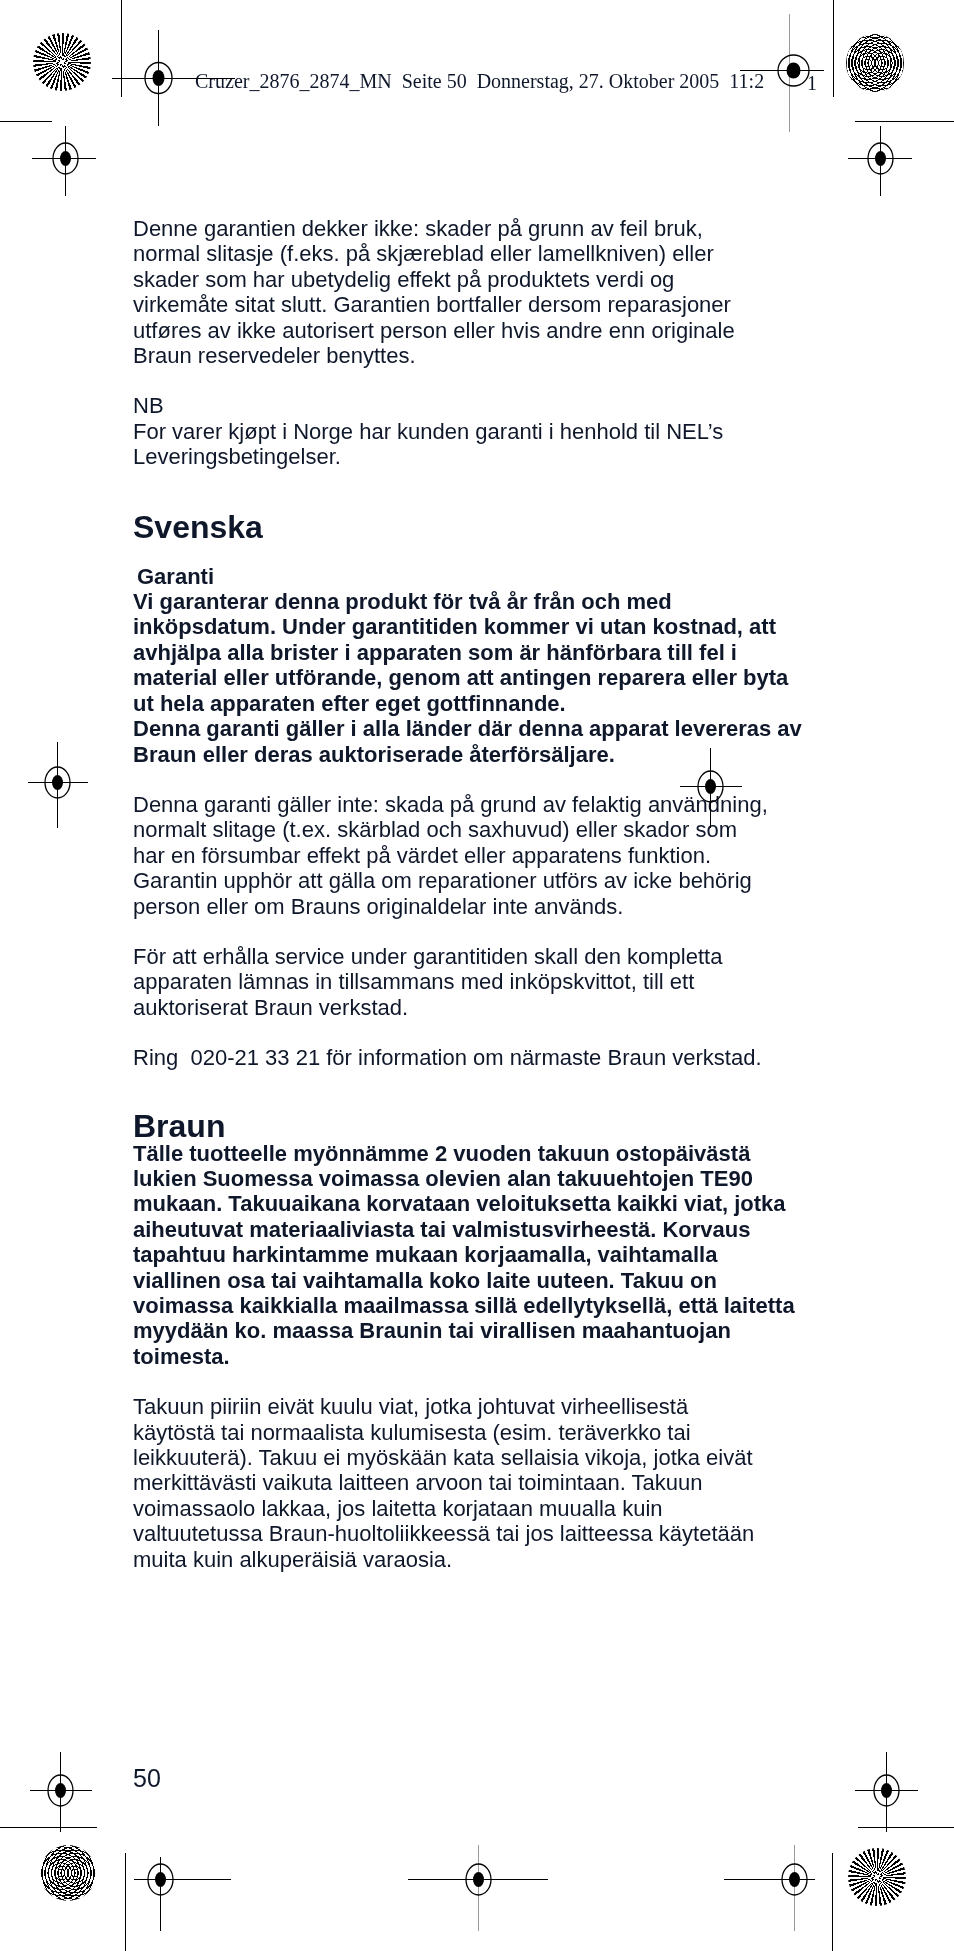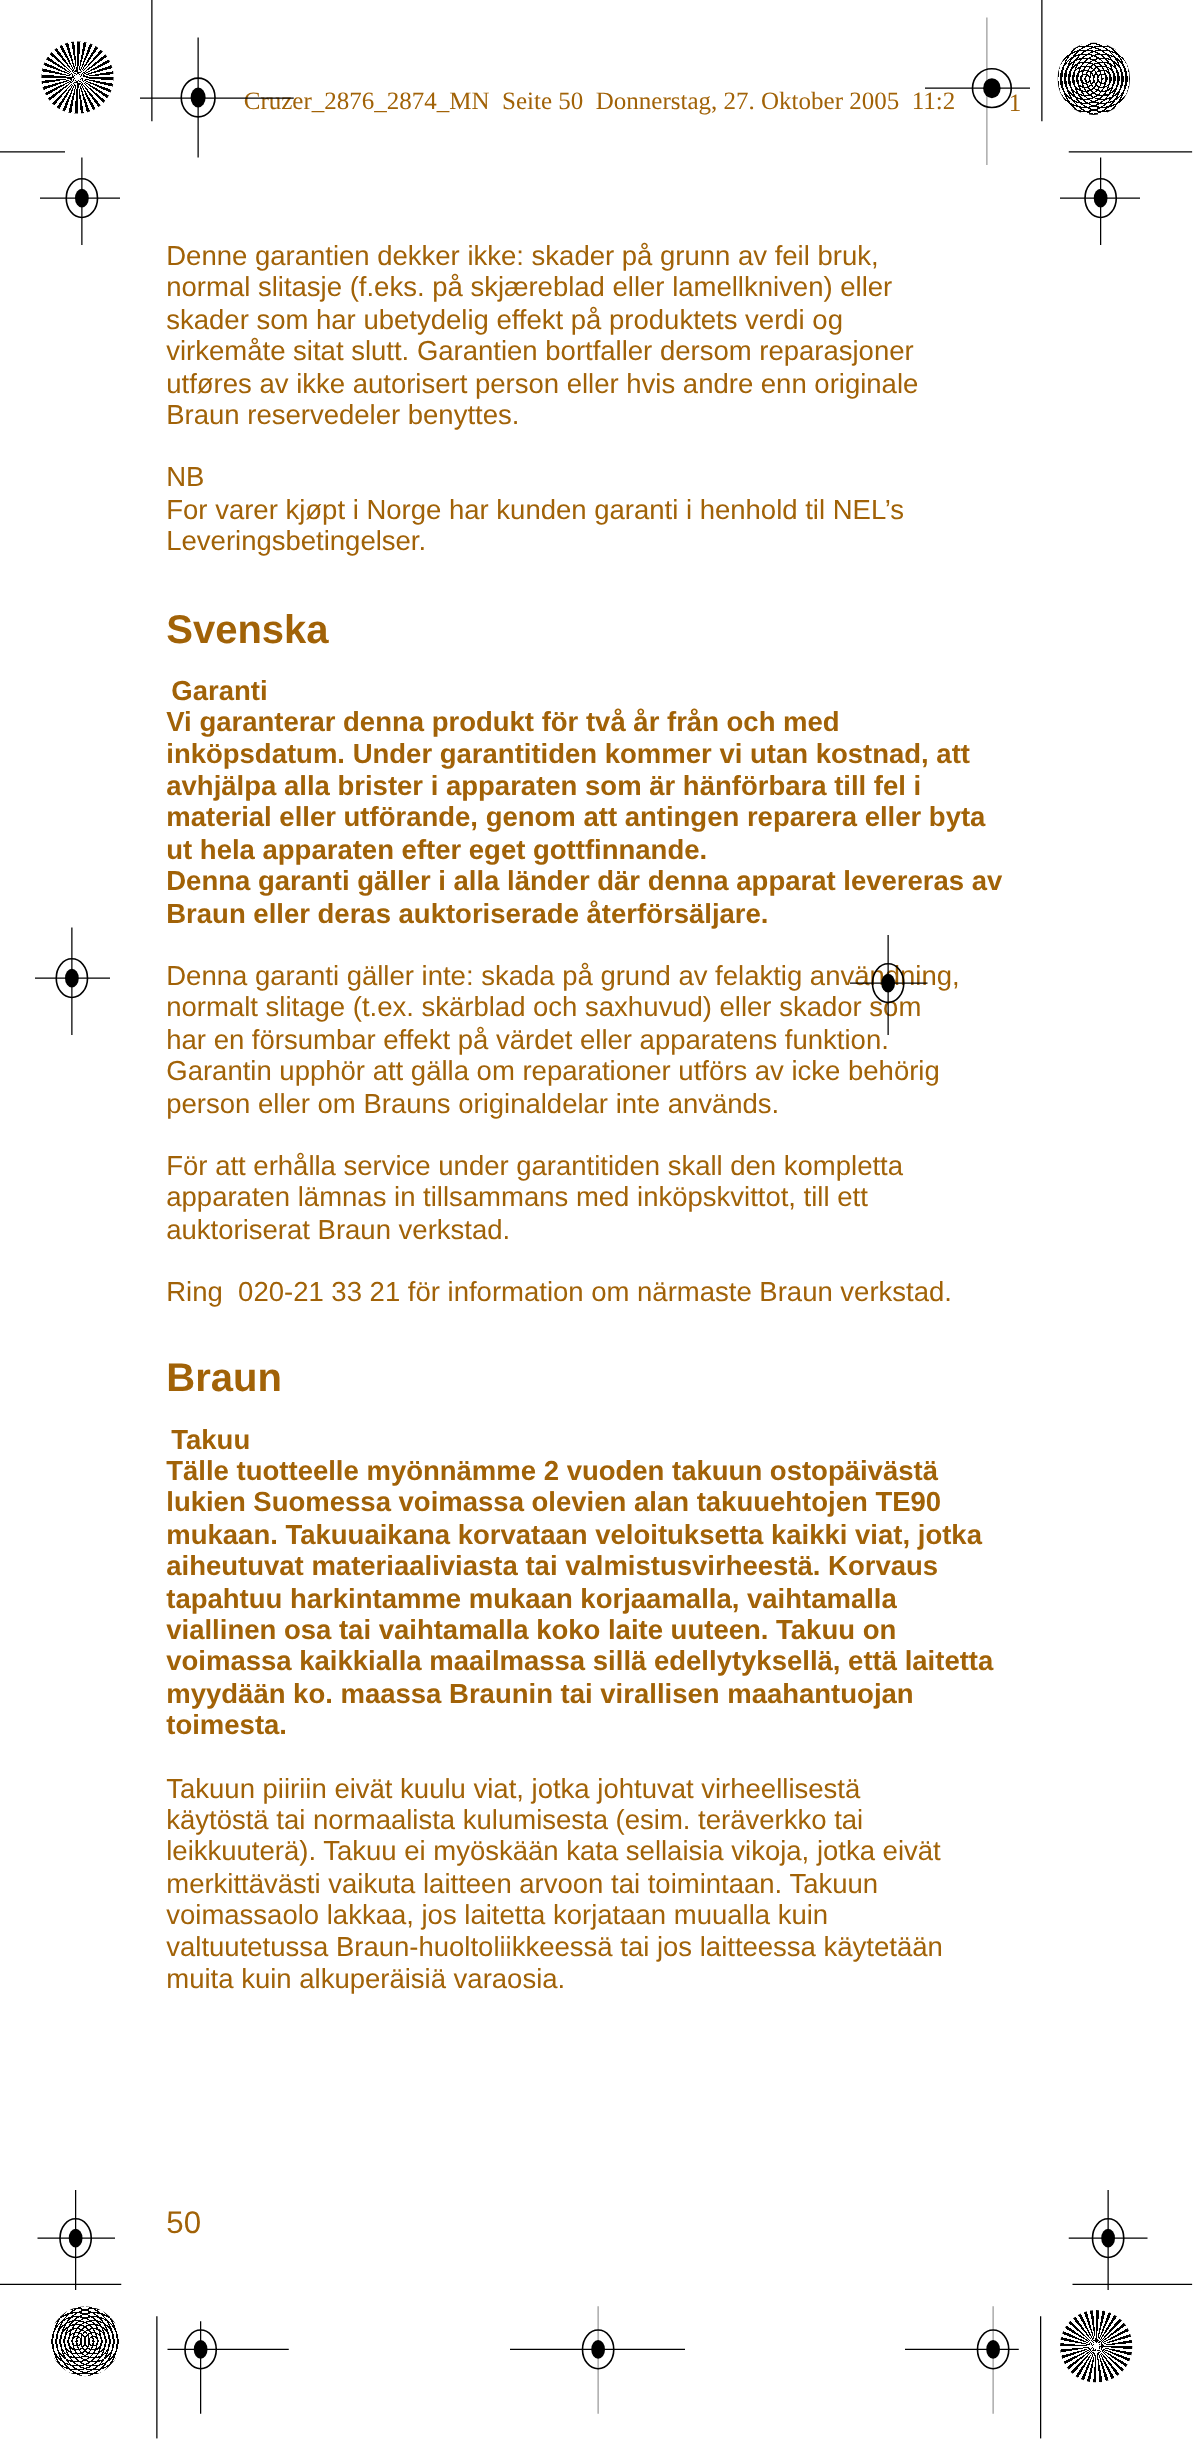--- a/index.html
+++ b/index.html
@@ -1,23 +1,23 @@
 <!DOCTYPE html>
 <html><head>
 <meta charset="utf-8">
 <style>
   html,body{margin:0;padding:0;background:#fff;}
   #page{position:relative;width:954px;height:1951px;background:#ffffff;overflow:hidden;
-        color:#a16207;font-family:"Liberation Sans",sans-serif;}
+        color:#0f172a;font-family:"Liberation Sans",sans-serif;}
   
   #header-line{position:absolute;left:195px;top:70px;width:640px;
                font-family:"Liberation Serif",serif;font-size:20px;line-height:22px;white-space:pre;}
   #header-frag{position:absolute;left:807px;top:72px;font-family:"Liberation Serif",serif;font-size:20px;}
   
-  #body-col{position:absolute;left:133px;top:192px;width:700px;
+  #body-col{position:absolute;left:133px;top:216px;width:700px;
             font-size:22px;line-height:25.4px;}
   .para{margin:25px 0 0 0;white-space:pre-wrap;}
   .para.first{margin-top:0;}
   .lang-heading{margin:42px 0 0 0;font-size:32px;line-height:30px;font-weight:bold;}
   .lang-heading.suomi{margin-top:40px;}
   .sub-heading{margin:22px 0 0 4px;font-weight:bold;white-space:pre-wrap;}
   .after-sub{margin-top:0;font-weight:bold;}
   #page-number{position:absolute;left:133px;top:1764px;font-size:25px;}
   
   .hair{position:absolute;background:#000;}
@@ -71,21 +71,20 @@
 normalt slitage (t.ex. skärblad och saxhuvud) eller skador som
 har en försumbar effekt på värdet eller apparatens funktion.
 Garantin upphör att gälla om reparationer utförs av icke behörig
 person eller om Brauns originaldelar inte används.</div>
     <div class="para">För att erhålla service under garantitiden skall den kompletta
 apparaten lämnas in tillsammans med inköpskvittot, till ett
 auktoriserat Braun verkstad.</div>
     <div class="para">Ring  020-21 33 21 för information om närmaste Braun verkstad.</div>
 
     <div class="lang-heading suomi">Braun</div>
-    <div class="sub-heading">Takuu</div>
     <div class="para after-sub">Tälle tuotteelle myönnämme 2 vuoden takuun ostopäivästä
 lukien Suomessa voimassa olevien alan takuuehtojen TE90
 mukaan. Takuuaikana korvataan veloituksetta kaikki viat, jotka
 aiheutuvat materiaaliviasta tai valmistusvirheestä. Korvaus
 tapahtuu harkintamme mukaan korjaamalla, vaihtamalla
 viallinen osa tai vaihtamalla koko laite uuteen. Takuu on
 voimassa kaikkialla maailmassa sillä edellytyksellä, että laitetta
 myydään ko. maassa Braunin tai virallisen maahantuojan
 toimesta.</div>
     <div class="para">Takuun piiriin eivät kuulu viat, jotka johtuvat virheellisestä

